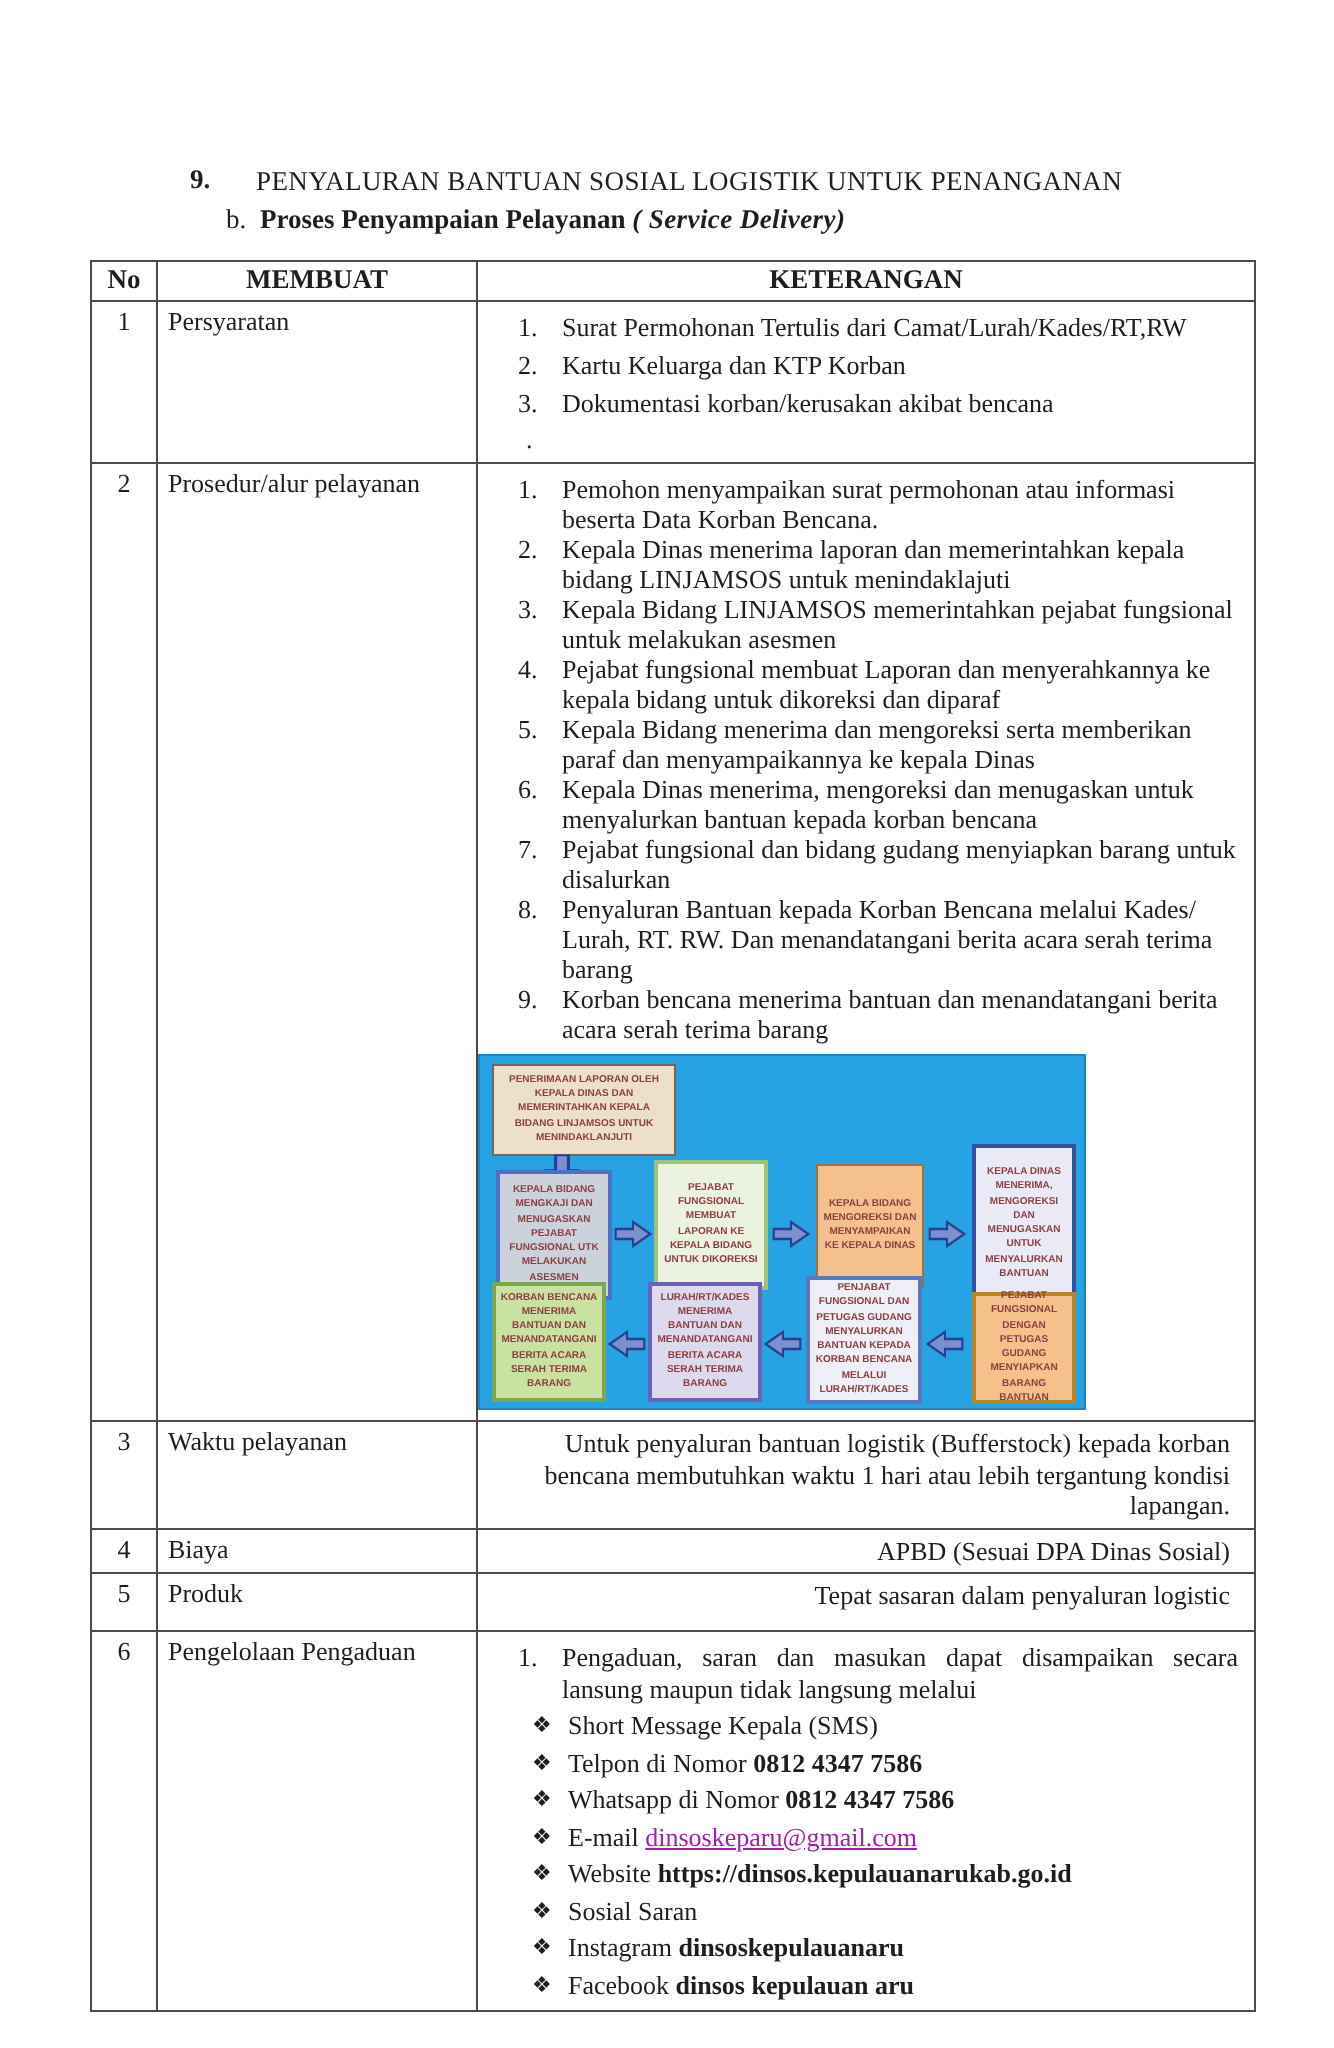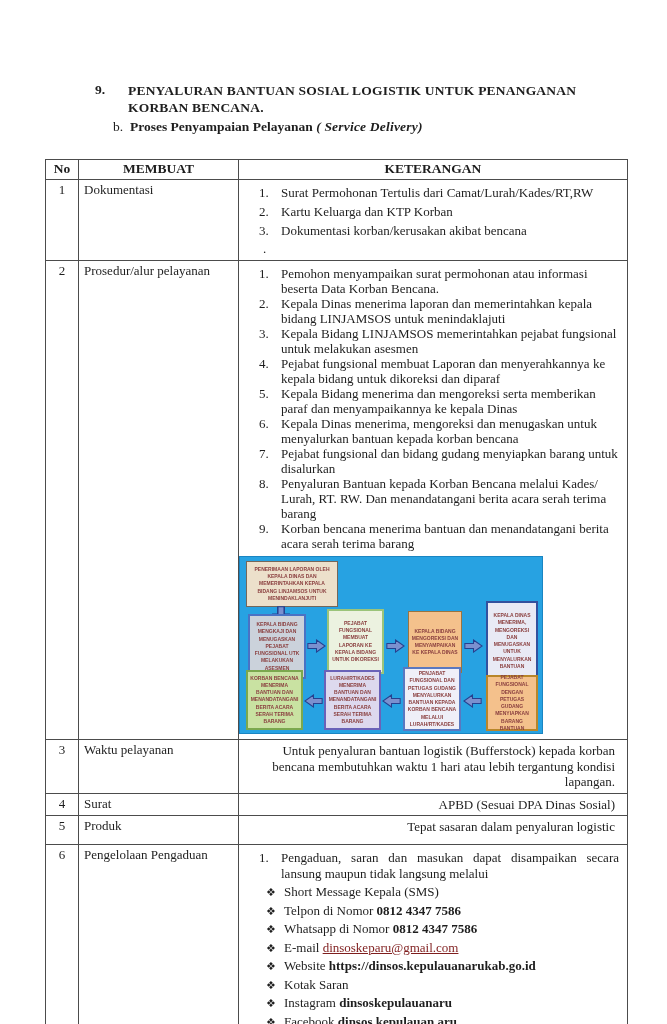--- a/index.html
+++ b/index.html
@@ -8,27 +8,27 @@
     width:667px; height:1024px; background:#ffffff;
     font-family:"Liberation Serif","DejaVu Serif",serif;
     color:#1e1e1e; font-size:13px;
   }
   .page { padding:82px 40px 0 45px; position:relative; }
 
   
   .title-block { margin-left:50px; }
   .t-row { display:flex; }
   .t-num { width:33px; font-weight:bold; font-size:13.5px; }
-  .t-text { font-weight:bold; font-size:13.5px; line-height:17px; letter-spacing:.2px; }
+  .t-text { font-weight:normal; font-size:13.5px; line-height:17px; letter-spacing:.2px; }
   .t-sub { margin-left:18px; margin-top:3px; font-size:13.5px; display:flex; }
   .s-num { width:17px; }
   .t-sub b i { letter-spacing:.2px; }
 
   
-  table.main { border-collapse:collapse; width:582px; margin-top:24px; table-layout:fixed; }
+  table.main { border-collapse:collapse; width:582px; margin-top:12px; table-layout:fixed; }
   table.main td, table.main th { border:1px solid #4c4c4c; vertical-align:top; }
   th.h { font-size:13.5px; font-weight:bold; text-align:center; padding:1px 2px; height:20px; }
   td.no { text-align:center; padding-top:2px; }
   td.komp { padding:2px 4px 2px 5px; }
   td.ket { padding:3px 8px 3px 6px; }
 
   .olist .li { display:flex; padding-left:14px; }
   .olist .n { width:22px; flex:0 0 22px; }
   .olist .t { flex:1; }
   .lh19 .li { line-height:19px; }
@@ -37,21 +37,21 @@
 
   .para { line-height:15.5px; padding-right:4px;text-align:right; }
 
   
   .c-item { display:flex; padding-left:14px; line-height:15.5px; }
   .c-item .n { width:22px; flex:0 0 22px; }
   .c-item .t { flex:1; text-align:justify; }
   .bullets { margin-top:2px; }
   .bullet { display:flex; padding-left:21px; line-height:18.5px; }
   .bullet .glyph { width:18px; flex:0 0 18px; font-size:11px; }
-  .email-link { color:#7f1d1d; text-decoration:underline; }
+  .email-link { color:#a21caf; text-decoration:underline; }
 
   
   .flowchart {
     position:relative; width:304px; height:178px; margin:5px 0 2px -6px;
     background:#27a2e2; border:1px solid #1a85c2; overflow:hidden;
   }
   .fcb {
     position:absolute; display:flex; align-items:center; justify-content:center;
     text-align:center; padding:2px;
     font-family:"Liberation Sans","DejaVu Sans",sans-serif;
@@ -64,21 +64,20 @@
 </head>
 <body>
 
 <div class="page">
 
   <div class="title-block">
     <div class="t-row">
       <span class="t-num">9.</span>
       <div class="t-text">
         <div>PENYALURAN BANTUAN SOSIAL LOGISTIK UNTUK PENANGANAN</div>
-        <div>KORBAN BENCANA.</div>
       </div>
     </div>
     <div class="t-sub">
       <span class="s-num">b.</span>
       <span><b>Proses Penyampaian Pelayanan</b>
       <b><i>( Service Delivery)</i></b></span>
     </div>
   </div>
 
   <table class="main">
@@ -89,21 +88,21 @@
       </colgroup>
     <tbody>
         <tr>
       <th class="h">No</th>
       <th class="h">MEMBUAT</th>
       <th class="h">KETERANGAN</th>
     </tr>
 
     <tr>
       <td class="no" style="height:57px">1</td>
-      <td class="komp">Dokumentasi</td>
+      <td class="komp">Persyaratan</td>
       <td class="ket">
         <div class="olist lh19">
           <div class="li">
                 <span class="n">1.</span>
                 <span class="t">Surat Permohonan Tertulis dari Camat/Lurah/Kades/RT,RW</span>
               </div>
           <div class="li">
                 <span class="n">2.</span>
                 <span class="t">Kartu Keluarga dan KTP Korban</span>
               </div>
@@ -221,21 +220,21 @@
     <tr>
       <td class="no" style="height:47px">3</td>
       <td class="komp">Waktu pelayanan</td>
       <td class="ket">
             <div class="para">Untuk penyaluran bantuan logistik (Bufferstock) kepada korban bencana membutuhkan waktu 1 hari atau lebih tergantung kondisi lapangan.</div>
           </td>
     </tr>
 
     <tr>
       <td class="no" style="height:19px">4</td>
-      <td class="komp">Surat</td>
+      <td class="komp">Biaya</td>
       <td class="ket">
             <div class="para">APBD (Sesuai DPA Dinas Sosial)</div>
           </td>
     </tr>
 
     <tr>
       <td class="no" style="height:29px">5</td>
       <td class="komp">Produk</td>
       <td class="ket">
             <div class="para">Tepat sasaran dalam penyaluran logistic</div>
@@ -266,21 +265,21 @@
           <div class="bullet">
             <span class="glyph">❖</span>
             <span><span>E-mail </span><a class="email-link" href="#">dinsoskeparu@gmail.com</a></span>
           </div>
           <div class="bullet">
             <span class="glyph">❖</span>
             <span><span>Website </span><b>https://dinsos.kepulauanarukab.go.id</b></span>
           </div>
           <div class="bullet">
             <span class="glyph">❖</span>
-            <span><span>Kotak Saran</span></span>
+            <span><span>Sosial Saran</span></span>
           </div>
           <div class="bullet">
             <span class="glyph">❖</span>
             <span><span>Instagram </span><b>dinsoskepulauanaru</b></span>
           </div>
           <div class="bullet">
             <span class="glyph">❖</span>
             <span><span>Facebook </span><b>dinsos kepulauan aru</b></span>
           </div>
         </div>

